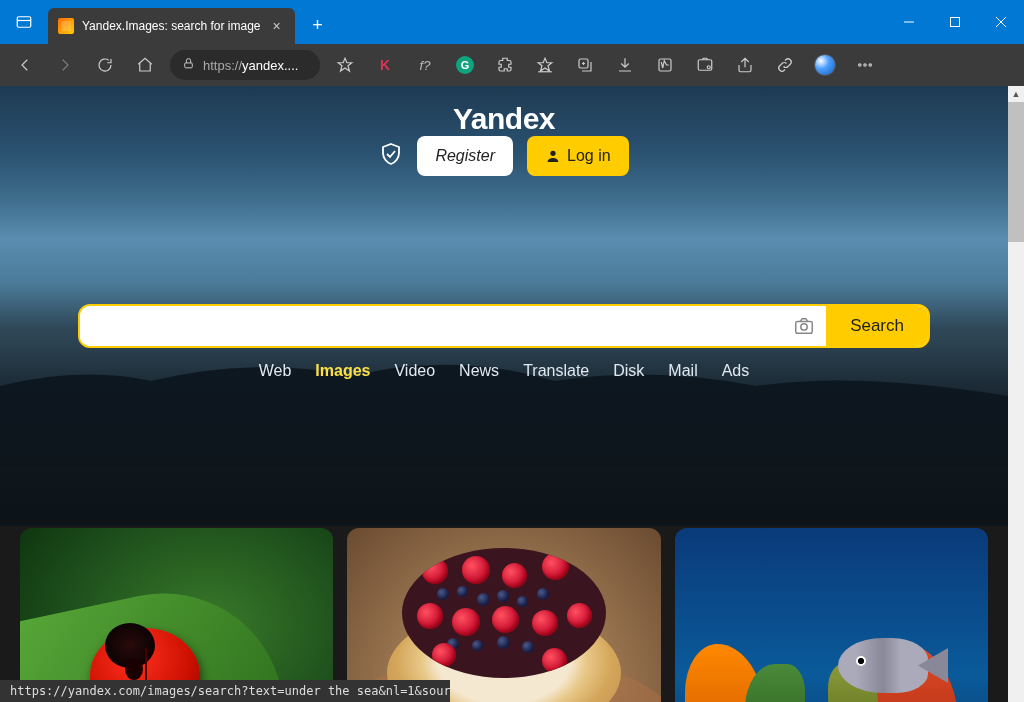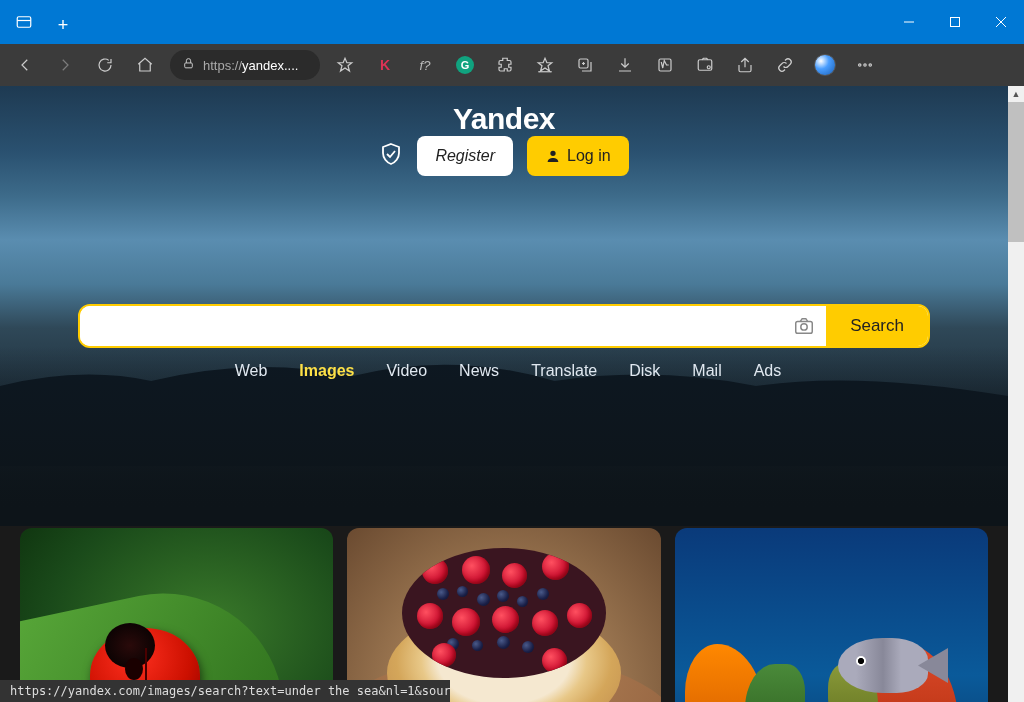--- a/index.html
+++ b/index.html
@@ -59,21 +59,21 @@
 .btn-login svg { width:16px; height:16px; fill:#222; }
 
 .search-wrap { position:absolute; top:218px; left:78px; right:94px; z-index:2; }
 .search-bar { display:flex; height:44px; border:2px solid #ffcc00; border-radius:12px; overflow:hidden; background:#fff; }
 .search-input { flex:1; border:none; outline:none; padding:0 16px; font-size:16px; }
 .camera-btn { width:44px; display:flex; align-items:center; justify-content:center; cursor:pointer; }
 .camera-btn svg { width:22px; height:22px; stroke:#888; fill:none; stroke-width:1.6; }
 .search-btn { background:#ffcc00; color:#222; border:none; padding:0 24px; font-size:17px; cursor:pointer; }
 
 .nav-tabs { display:flex; justify-content:center; gap:24px; margin-top:14px; }
-.nav-tab { color:#e0e8f0; font-size:16px; cursor:pointer;margin-left:8px; }
+.nav-tab { color:#e0e8f0; font-size:16px; cursor:pointer; }
 .nav-tab.active { color:#fde047; font-weight:bold; }
 
 .cards { position:absolute; top:442px; left:20px; right:36px; display:flex; gap:14px; z-index:2; }
 .card { flex:1; height:246px; border-radius:12px; position:relative; overflow:hidden; cursor:pointer; }
 
 
 .card1 { background: radial-gradient(ellipse at 60% 40%, #3a7a2a 0%, #1a4a1a 60%, #0a2a0a 100%); }
 .leaf { position:absolute; top:70px; left:-20px; width:280px; height:200px; background:linear-gradient(135deg,#5aaa3a,#2a6a1a); border-radius:20px 120px 20px 120px; transform:rotate(-12deg); }
 .ladybug { position:absolute; top:100px; left:70px; width:110px; height:95px; background:radial-gradient(ellipse at 40% 30%, #ff3020, #cc1000 60%, #880000); border-radius:55% 55% 50% 50%; box-shadow: 2px 4px 10px #0008; }
 .ladybug::before { content:''; position:absolute; top:-5px; left:15px; width:50px; height:45px; background:radial-gradient(#2a0a0a,#000); border-radius:50%; }
@@ -109,20 +109,25 @@
 
 <div class="window">
 
   <div class="title-bar">
     <div class="title-left">
       <div class="tab-strip-icon">
         <svg viewBox="0 0 24 24">
             <rect x="3" y="5" width="18" height="14" rx="2" fill="none" stroke="#fff" stroke-width="1.6"></rect>
             <line x1="3" y1="10" x2="21" y2="10" stroke="#fff" stroke-width="1.6"></line>
           </svg>
+      </div>
+      <div class="tab">
+        <div class="tab-favicon"></div>
+        <div class="tab-title">Yandex.Images: search for image</div>
+        <div class="tab-close">×</div>
       </div>
       <div class="new-tab">+</div>
     </div>
     <div class="title-spacer"></div>
     <div class="window-controls">
       <div class="win-btn">
           <svg viewBox="0 0 12 12">
             <line x1="1" y1="6" x2="11" y2="6" stroke="#fff" stroke-width="1"></line>
           </svg>
         </div>

